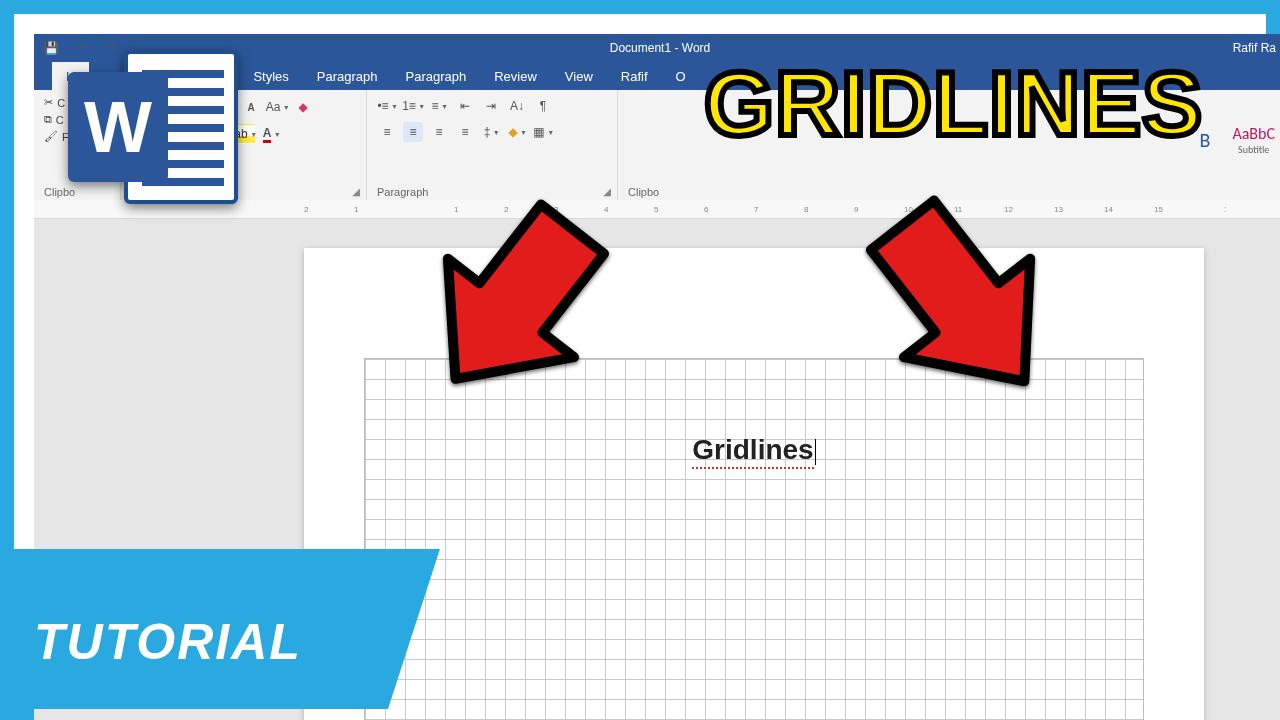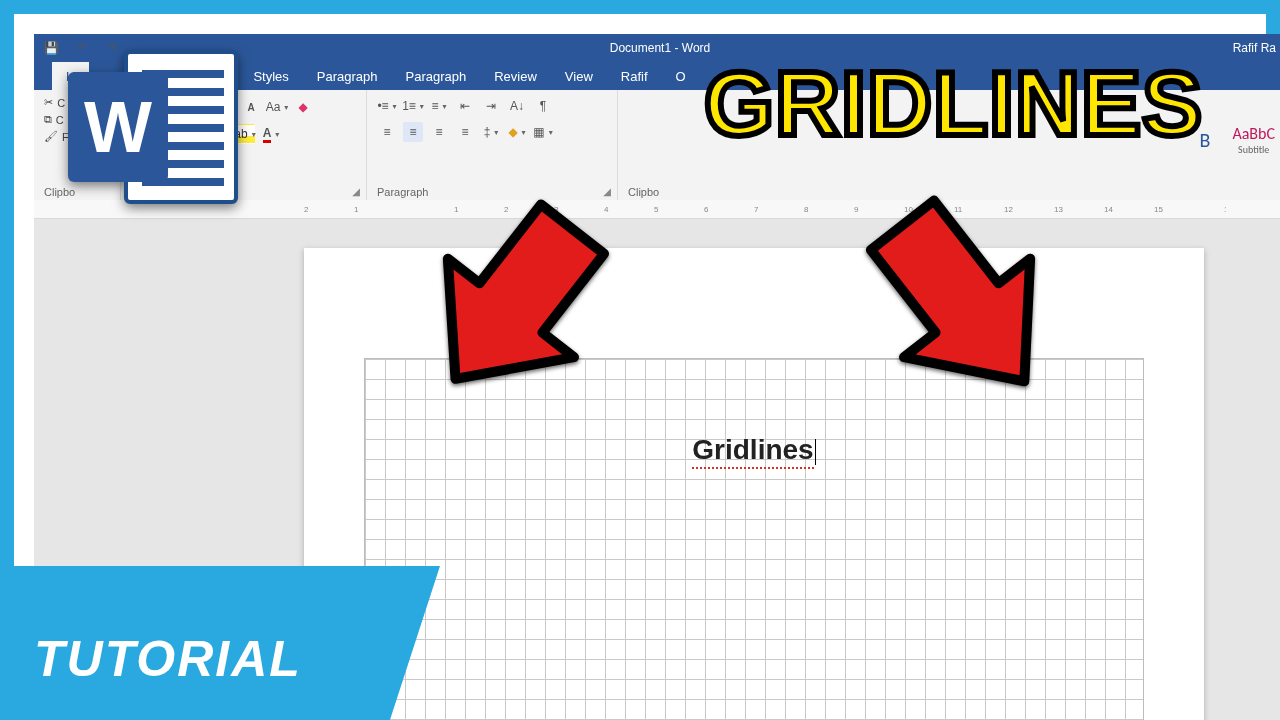--- a/index.html
+++ b/index.html
@@ -31,21 +31,21 @@
   .page{position:absolute;left:270px;top:48px;width:900px;height:900px;background:#fff;box-shadow:0 2px 6px rgba(0,0,0,.25);}
   .grid{position:absolute;left:60px;top:110px;right:60px;height:520px;
         background-image:linear-gradient(to right,#c9c9c9 1px,transparent 1px),linear-gradient(to bottom,#c9c9c9 1px,transparent 1px);
         background-size:20px 20px;border:1px solid #bcbcbc;}
   .doc-text{position:absolute;left:0;right:0;top:75px;text-align:center;font-size:28px;font-weight:700;color:#222;}
   .spell{display:inline-block;border-bottom:2px dotted #d93025;padding-bottom:1px;}
   .caret-line{display:inline-block;width:1px;height:26px;background:#000;vertical-align:middle;margin-left:1px;}
 
   
   .big-title{position:absolute;left:690px;top:52px;font-size:90px;font-weight:900;color:#ffe600;-webkit-text-stroke:6px #000;letter-spacing:1px;line-height:.85;font-family:Arial Black, Arial, sans-serif;}
-  .tutorial-band{position:absolute;left:0;bottom:0;height:110px;width:360px;overflow:visible;}
+  .tutorial-band{position:absolute;left:0;bottom:17px;height:110px;width:360px;overflow:visible;}
   .band-bg{position:absolute;left:-40px;bottom:-20px;width:440px;height:160px;background:#2aa9e0;transform:skewX(-18deg);}
   .band-txt{position:absolute;left:20px;bottom:18px;color:#fff;font-weight:900;font-size:50px;letter-spacing:2px;font-style:italic;font-family:Arial Black,Arial,sans-serif;}
   .word-logo{position:absolute;left:50px;top:30px;width:180px;height:170px;filter:drop-shadow(0 4px 6px rgba(0,0,0,.5));}
 
   .arrow{position:absolute;filter:drop-shadow(0 2px 2px rgba(0,0,0,.6));}
   .styles-samples{display:flex;gap:22px;align-items:center;font-family:Calibri,Arial,sans-serif;}
   .style-box{font-size:16px;color:#333;cursor:pointer;}
   .style-sub{font-size:10px;color:#666;text-align:center;}
 </style>
 </head>

